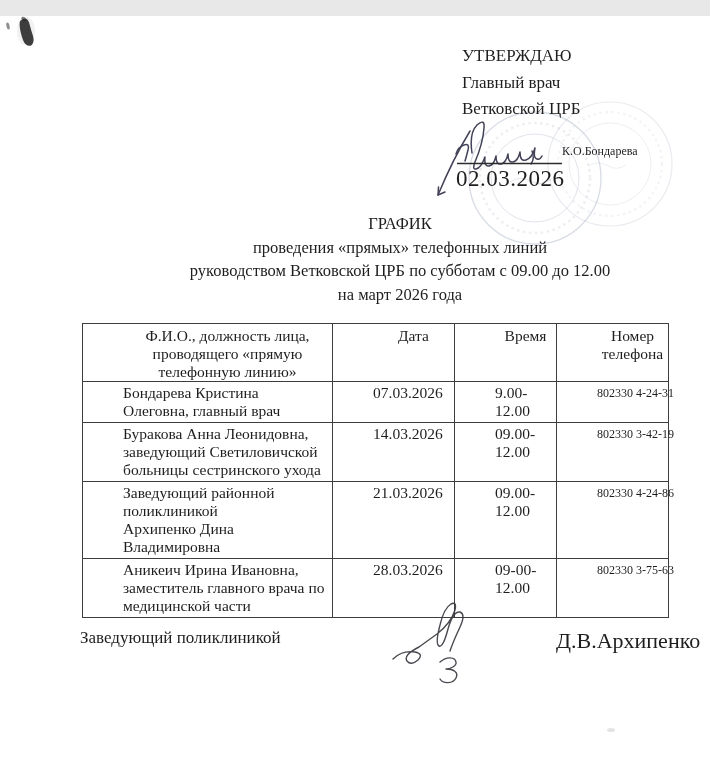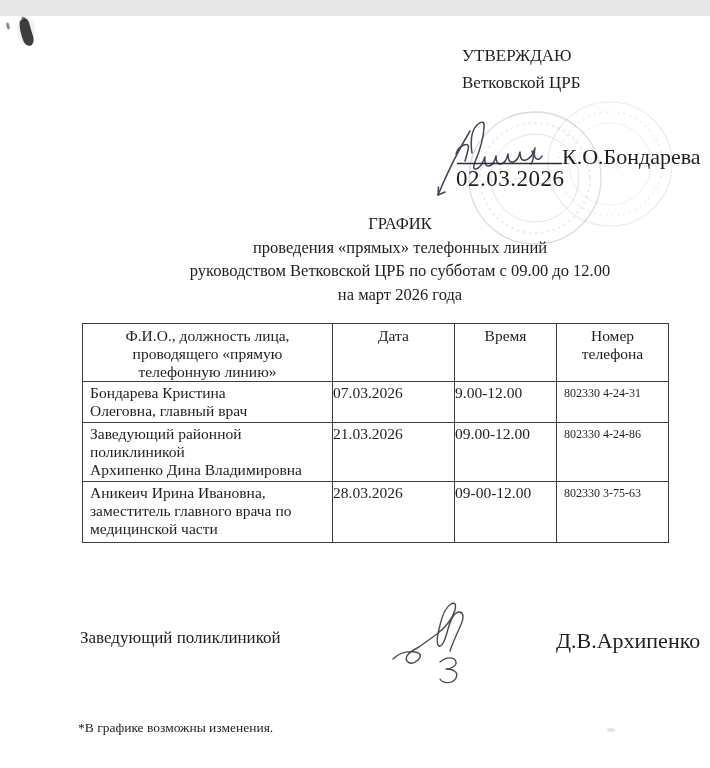--- a/index.html
+++ b/index.html
@@ -24,21 +24,21 @@
     left: 462px;
     top: 27px;
     font-size: 17px;
     line-height: 26.5px;
     white-space: nowrap;
   }
   .approval-sig-name {
     position: absolute;
     left: 562px;
     top: 128px;
-    font-size: 22px;
+    font-size: 12px;
     white-space: nowrap;
   }
   .approval-date {
     position: absolute;
     left: 456px;
     top: 150px;
     font-size: 23px;
     letter-spacing: 0.5px;
     white-space: nowrap;
   }
@@ -64,20 +64,21 @@
     width: 586px;
     border-collapse: collapse;
     table-layout: fixed;
     font-size: 15.5px;
     line-height: 18px;
   }
   table.schedule td, table.schedule th {
     border: 1.5px solid #3d3d3d;
     vertical-align: top;
     font-weight: normal;
+    padding-left: 40px;
   }
   col.c-person { width: 250px; }
   col.c-date   { width: 122px; }
   col.c-time   { width: 102px; }
   col.c-phone  { width: 112px; }
   .schedule thead tr { height: 57px; }
   .schedule tbody tr:nth-child(1) { height: 39px; }
   .schedule tbody tr:nth-child(2) { height: 58px; }
   .schedule tbody tr:nth-child(3) { height: 61px; }
   .schedule tbody tr:nth-child(4) { height: 54px; }
@@ -144,20 +145,21 @@
       <circle cx="162" cy="62" r="62" stroke-width="1.2" opacity="0.18"></circle>
       <circle cx="162" cy="62" r="41" stroke-width="1" opacity="0.14"></circle>
       <circle cx="162" cy="62" r="52" stroke-width="2.2" opacity="0.10" stroke-dasharray="2.5 3.5"></circle>
       <path d="M62 80 q10 -7 21 -1 q10 6 20 -2" stroke-width="1.1" opacity="0.22"></path>
       <path d="M140 64 q10 -6 20 0 q9 5 18 -1" stroke-width="1" opacity="0.14"></path>
     </g>
   </svg>
 
   <div class="approval">
     <div>УТВЕРЖДАЮ</div>
+    <div>Главный врач</div>
     <div>Ветковской ЦРБ</div>
   </div>
 
   <svg class="sig1-svg" width="180" height="115" viewBox="0 0 180 115">
     <g fill="none" stroke="#33334a" stroke-width="1.5" stroke-linecap="round" stroke-linejoin="round" opacity="0.92">
       <path d="M31 43 q2 -7 8 -9 q6 -2 4 5 q-2 8 -3 11"></path>
       <path d="M47 42 q-3 -20 5 -28 q8 -7 7 3 q-1 15 -9 34 q-3 8 1 7 q5 -1 9 -12 q-1 10 4 9 q5 -1 7 -10 q0 9 5 8 q5 -1 7 -10 q0 9 5 8 q5 -1 7 -10 q0 10 6 8 q6 -2 9 -12 q-2 10 2 11 q3 1 5 -3"></path>
       <path d="M107 40 q3 7 -1 13"></path>
       <path d="M45 20 Q28 48 13 84"></path>
       <path d="M13 84 l0.5 -8 M13 84 l7 -3"></path>
@@ -194,20 +196,28 @@
     </thead>
     <tbody>
       <tr>
         <td class="cell-person">Бондарева Кристина
 Олеговна, главный врач</td>
         <td class="cell-center">07.03.2026</td>
         <td class="cell-center">9.00-12.00</td>
         <td class="cell-phone">802330 4-24-31</td>
       </tr>
       <tr>
+        <td class="cell-person">Буракова Анна Леонидовна,
+заведующий Светиловичской
+больницы сестринского ухода</td>
+        <td class="cell-center">14.03.2026</td>
+        <td class="cell-center">09.00-12.00</td>
+        <td class="cell-phone">802330 3-42-19</td>
+      </tr>
+      <tr>
         <td class="cell-person">Заведующий районной
 поликлиникой
 Архипенко Дина Владимировна</td>
         <td class="cell-center">21.03.2026</td>
         <td class="cell-center">09.00-12.00</td>
         <td class="cell-phone">802330 4-24-86</td>
       </tr>
       <tr>
         <td class="cell-person">Аникеич Ирина Ивановна,
 заместитель главного врача по
@@ -221,17 +231,16 @@
 
   <div class="signoff-position">Заведующий поликлиникой</div>
   <svg class="sig2-svg" width="105" height="88" viewBox="0 0 105 88">
     <g fill="none" stroke="#3a3a42" stroke-width="1.4" stroke-linecap="round" stroke-linejoin="round" opacity="0.92">
       <path d="M10 57 q9 -9 22 -7 q9 2 3 8 q-7 6 -11 1 q-4 -6 12 -14 l18 -13 q14 -11 18 -24 q2 -9 -4 -6 q-7 4 -11 21 q-5 19 -1 21 q4 2 9 -17 q5 -18 12 -17 q6 2 0 15 q-7 15 -10 24"></path>
       <path d="M57 60 c7 -6 15 -5 16 0 c1 4 -6 7 -10 7 c7 0 13 3 10 9 c-3 6 -13 6 -16 1"></path>
     </g>
   </svg>
   <div class="signoff-name">Д.В.Архипенко</div>
 
-  <div class="footnote">*В графике возможны изменения.</div>
 
   <div class="scan-speck"></div>
 
 </div>
 
 </body></html>

